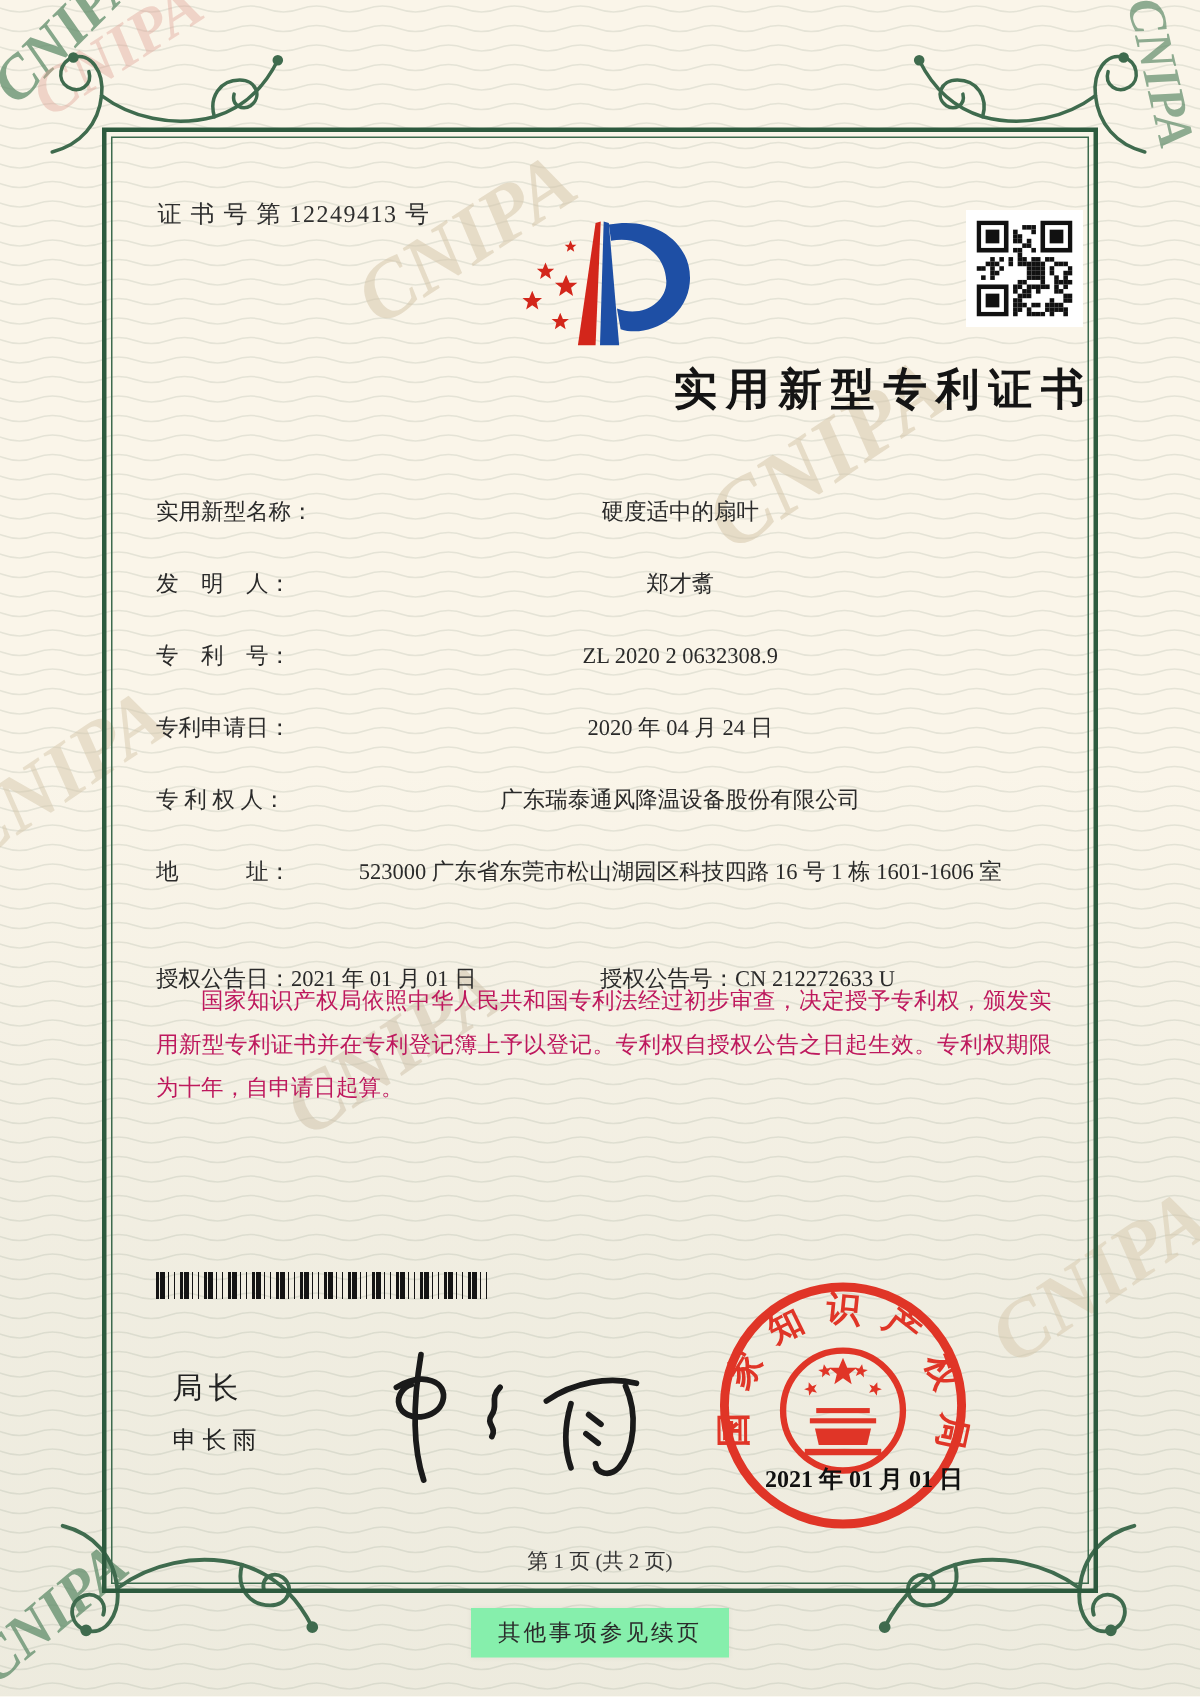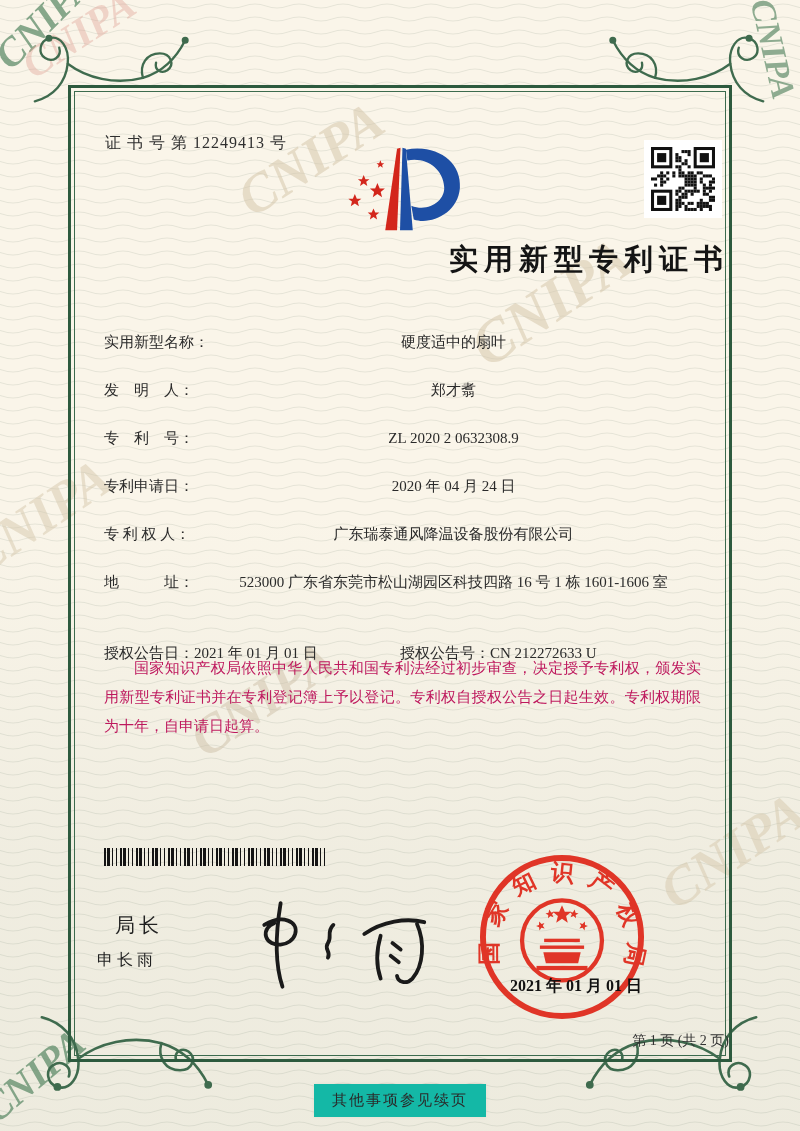--- a/index.html
+++ b/index.html
@@ -19,26 +19,26 @@
   .frow{margin-bottom:23px;line-height:25px;}
   .flabel{display:inline-block;width:106px;white-space:pre;vertical-align:top;}
   .fvalue{display:inline-block;width:calc(100% - 110px);vertical-align:top;text-align:center;}
   .grant{position:relative;line-height:25px;margin-top:46px;}
   .grant .g2{position:absolute;left:296px;top:0;white-space:nowrap;}
   .paras{position:absolute;left:33px;right:28px;top:566px;font-size:15px;line-height:29px;color:#be185d;text-align:justify;}
   .paras p{margin:0;text-indent:2em;}
   .barcode{position:absolute;left:33px;top:760px;width:222px;height:18px;
     background:repeating-linear-gradient(90deg,#141414 0 2px,rgba(0,0,0,0) 2px 3px,#141414 3px 6px,rgba(0,0,0,0) 6px 8px,#141414 8px 9px,rgba(0,0,0,0) 9px 12px,#141414 12px 13px,rgba(0,0,0,0) 13px 16px);}
   .sign-title{position:absolute;left:44px;top:824px;font-size:20px;letter-spacing:4px;color:#222;}
-  .sign-name{position:absolute;left:26px;top:862px;font-size:16px;letter-spacing:4px;color:#222;}
+  .sign-name{position:absolute;left:44px;top:862px;font-size:16px;letter-spacing:4px;color:#222;}
   .sig{position:absolute;left:160px;top:806px;}
   .seal{position:absolute;left:406px;top:764px;width:170px;height:170px;}
   .seal-date{position:absolute;left:420px;top:888px;width:170px;text-align:center;font-size:16px;font-weight:700;color:#111;white-space:nowrap;}
-  .page-info{position:absolute;left:0;top:944px;width:100%;text-align:right;font-size:14px;color:#333;}
-  .cont-note{position:absolute;left:50%;top:1072px;transform:translateX(-50%);background:#14b8a6;padding:7px 18px;font-size:15px;letter-spacing:2px;color:#2a2a2a;z-index:3;box-shadow:0 0 4px rgba(0,0,0,0.05);white-space:nowrap;margin-top:12px;}
+  .page-info{position:absolute;left:0;top:944px;width:100%;text-align:center;font-size:14px;color:#333;}
+  .cont-note{position:absolute;left:50%;top:1072px;transform:translateX(-50%);background:#86efac;padding:7px 18px;font-size:15px;letter-spacing:2px;color:#2a2a2a;z-index:3;box-shadow:0 0 4px rgba(0,0,0,0.05);white-space:nowrap;}
 </style>
 </head>
 <body>
 
 <div class="page">
 
   <svg class="waves" width="800" height="1131">
     <path id="wavePath" fill="none" stroke="rgba(125,145,125,0.17)" stroke-width="1" d="M-20,6 q11,-4 22,0 t22,0 q11,-4 22,0 t22,0 q11,-4 22,0 t22,0 q11,-4 22,0 t22,0 q11,-4 22,0 t22,0 q11,-4 22,0 t22,0 q11,-4 22,0 t22,0 q11,-4 22,0 t22,0 q11,-4 22,0 t22,0 q11,-4 22,0 t22,0 q11,-4 22,0 t22,0 q11,-4 22,0 t22,0 q11,-4 22,0 t22,0 q11,-4 22,0 t22,0 q11,-4 22,0 t22,0 q11,-4 22,0 t22,0 q11,-4 22,0 t22,0 q11,-4 22,0 t22,0 q11,-4 22,0 t22,0 q11,-4 22,0 t22,0M-20,19 q11,-4 22,0 t22,0 q11,-4 22,0 t22,0 q11,-4 22,0 t22,0 q11,-4 22,0 t22,0 q11,-4 22,0 t22,0 q11,-4 22,0 t22,0 q11,-4 22,0 t22,0 q11,-4 22,0 t22,0 q11,-4 22,0 t22,0 q11,-4 22,0 t22,0 q11,-4 22,0 t22,0 q11,-4 22,0 t22,0 q11,-4 22,0 t22,0 q11,-4 22,0 t22,0 q11,-4 22,0 t22,0 q11,-4 22,0 t22,0 q11,-4 22,0 t22,0 q11,-4 22,0 t22,0 q11,-4 22,0 t22,0 q11,-4 22,0 t22,0M-20,32 q11,-4 22,0 t22,0 q11,-4 22,0 t22,0 q11,-4 22,0 t22,0 q11,-4 22,0 t22,0 q11,-4 22,0 t22,0 q11,-4 22,0 t22,0 q11,-4 22,0 t22,0 q11,-4 22,0 t22,0 q11,-4 22,0 t22,0 q11,-4 22,0 t22,0 q11,-4 22,0 t22,0 q11,-4 22,0 t22,0 q11,-4 22,0 t22,0 q11,-4 22,0 t22,0 q11,-4 22,0 t22,0 q11,-4 22,0 t22,0 q11,-4 22,0 t22,0 q11,-4 22,0 t22,0 q11,-4 22,0 t22,0 q11,-4 22,0 t22,0M-20,45 q11,-4 22,0 t22,0 q11,-4 22,0 t22,0 q11,-4 22,0 t22,0 q11,-4 22,0 t22,0 q11,-4 22,0 t22,0 q11,-4 22,0 t22,0 q11,-4 22,0 t22,0 q11,-4 22,0 t22,0 q11,-4 22,0 t22,0 q11,-4 22,0 t22,0 q11,-4 22,0 t22,0 q11,-4 22,0 t22,0 q11,-4 22,0 t22,0 q11,-4 22,0 t22,0 q11,-4 22,0 t22,0 q11,-4 22,0 t22,0 q11,-4 22,0 t22,0 q11,-4 22,0 t22,0 q11,-4 22,0 t22,0 q11,-4 22,0 t22,0M-20,58 q11,-4 22,0 t22,0 q11,-4 22,0 t22,0 q11,-4 22,0 t22,0 q11,-4 22,0 t22,0 q11,-4 22,0 t22,0 q11,-4 22,0 t22,0 q11,-4 22,0 t22,0 q11,-4 22,0 t22,0 q11,-4 22,0 t22,0 q11,-4 22,0 t22,0 q11,-4 22,0 t22,0 q11,-4 22,0 t22,0 q11,-4 22,0 t22,0 q11,-4 22,0 t22,0 q11,-4 22,0 t22,0 q11,-4 22,0 t22,0 q11,-4 22,0 t22,0 q11,-4 22,0 t22,0 q11,-4 22,0 t22,0 q11,-4 22,0 t22,0M-20,71 q11,-4 22,0 t22,0 q11,-4 22,0 t22,0 q11,-4 22,0 t22,0 q11,-4 22,0 t22,0 q11,-4 22,0 t22,0 q11,-4 22,0 t22,0 q11,-4 22,0 t22,0 q11,-4 22,0 t22,0 q11,-4 22,0 t22,0 q11,-4 22,0 t22,0 q11,-4 22,0 t22,0 q11,-4 22,0 t22,0 q11,-4 22,0 t22,0 q11,-4 22,0 t22,0 q11,-4 22,0 t22,0 q11,-4 22,0 t22,0 q11,-4 22,0 t22,0 q11,-4 22,0 t22,0 q11,-4 22,0 t22,0 q11,-4 22,0 t22,0M-20,84 q11,-4 22,0 t22,0 q11,-4 22,0 t22,0 q11,-4 22,0 t22,0 q11,-4 22,0 t22,0 q11,-4 22,0 t22,0 q11,-4 22,0 t22,0 q11,-4 22,0 t22,0 q11,-4 22,0 t22,0 q11,-4 22,0 t22,0 q11,-4 22,0 t22,0 q11,-4 22,0 t22,0 q11,-4 22,0 t22,0 q11,-4 22,0 t22,0 q11,-4 22,0 t22,0 q11,-4 22,0 t22,0 q11,-4 22,0 t22,0 q11,-4 22,0 t22,0 q11,-4 22,0 t22,0 q11,-4 22,0 t22,0 q11,-4 22,0 t22,0M-20,97 q11,-4 22,0 t22,0 q11,-4 22,0 t22,0 q11,-4 22,0 t22,0 q11,-4 22,0 t22,0 q11,-4 22,0 t22,0 q11,-4 22,0 t22,0 q11,-4 22,0 t22,0 q11,-4 22,0 t22,0 q11,-4 22,0 t22,0 q11,-4 22,0 t22,0 q11,-4 22,0 t22,0 q11,-4 22,0 t22,0 q11,-4 22,0 t22,0 q11,-4 22,0 t22,0 q11,-4 22,0 t22,0 q11,-4 22,0 t22,0 q11,-4 22,0 t22,0 q11,-4 22,0 t22,0 q11,-4 22,0 t22,0 q11,-4 22,0 t22,0M-20,110 q11,-4 22,0 t22,0 q11,-4 22,0 t22,0 q11,-4 22,0 t22,0 q11,-4 22,0 t22,0 q11,-4 22,0 t22,0 q11,-4 22,0 t22,0 q11,-4 22,0 t22,0 q11,-4 22,0 t22,0 q11,-4 22,0 t22,0 q11,-4 22,0 t22,0 q11,-4 22,0 t22,0 q11,-4 22,0 t22,0 q11,-4 22,0 t22,0 q11,-4 22,0 t22,0 q11,-4 22,0 t22,0 q11,-4 22,0 t22,0 q11,-4 22,0 t22,0 q11,-4 22,0 t22,0 q11,-4 22,0 t22,0 q11,-4 22,0 t22,0M-20,123 q11,-4 22,0 t22,0 q11,-4 22,0 t22,0 q11,-4 22,0 t22,0 q11,-4 22,0 t22,0 q11,-4 22,0 t22,0 q11,-4 22,0 t22,0 q11,-4 22,0 t22,0 q11,-4 22,0 t22,0 q11,-4 22,0 t22,0 q11,-4 22,0 t22,0 q11,-4 22,0 t22,0 q11,-4 22,0 t22,0 q11,-4 22,0 t22,0 q11,-4 22,0 t22,0 q11,-4 22,0 t22,0 q11,-4 22,0 t22,0 q11,-4 22,0 t22,0 q11,-4 22,0 t22,0 q11,-4 22,0 t22,0 q11,-4 22,0 t22,0M-20,136 q11,-4 22,0 t22,0 q11,-4 22,0 t22,0 q11,-4 22,0 t22,0 q11,-4 22,0 t22,0 q11,-4 22,0 t22,0 q11,-4 22,0 t22,0 q11,-4 22,0 t22,0 q11,-4 22,0 t22,0 q11,-4 22,0 t22,0 q11,-4 22,0 t22,0 q11,-4 22,0 t22,0 q11,-4 22,0 t22,0 q11,-4 22,0 t22,0 q11,-4 22,0 t22,0 q11,-4 22,0 t22,0 q11,-4 22,0 t22,0 q11,-4 22,0 t22,0 q11,-4 22,0 t22,0 q11,-4 22,0 t22,0 q11,-4 22,0 t22,0M-20,149 q11,-4 22,0 t22,0 q11,-4 22,0 t22,0 q11,-4 22,0 t22,0 q11,-4 22,0 t22,0 q11,-4 22,0 t22,0 q11,-4 22,0 t22,0 q11,-4 22,0 t22,0 q11,-4 22,0 t22,0 q11,-4 22,0 t22,0 q11,-4 22,0 t22,0 q11,-4 22,0 t22,0 q11,-4 22,0 t22,0 q11,-4 22,0 t22,0 q11,-4 22,0 t22,0 q11,-4 22,0 t22,0 q11,-4 22,0 t22,0 q11,-4 22,0 t22,0 q11,-4 22,0 t22,0 q11,-4 22,0 t22,0 q11,-4 22,0 t22,0M-20,162 q11,-4 22,0 t22,0 q11,-4 22,0 t22,0 q11,-4 22,0 t22,0 q11,-4 22,0 t22,0 q11,-4 22,0 t22,0 q11,-4 22,0 t22,0 q11,-4 22,0 t22,0 q11,-4 22,0 t22,0 q11,-4 22,0 t22,0 q11,-4 22,0 t22,0 q11,-4 22,0 t22,0 q11,-4 22,0 t22,0 q11,-4 22,0 t22,0 q11,-4 22,0 t22,0 q11,-4 22,0 t22,0 q11,-4 22,0 t22,0 q11,-4 22,0 t22,0 q11,-4 22,0 t22,0 q11,-4 22,0 t22,0 q11,-4 22,0 t22,0M-20,175 q11,-4 22,0 t22,0 q11,-4 22,0 t22,0 q11,-4 22,0 t22,0 q11,-4 22,0 t22,0 q11,-4 22,0 t22,0 q11,-4 22,0 t22,0 q11,-4 22,0 t22,0 q11,-4 22,0 t22,0 q11,-4 22,0 t22,0 q11,-4 22,0 t22,0 q11,-4 22,0 t22,0 q11,-4 22,0 t22,0 q11,-4 22,0 t22,0 q11,-4 22,0 t22,0 q11,-4 22,0 t22,0 q11,-4 22,0 t22,0 q11,-4 22,0 t22,0 q11,-4 22,0 t22,0 q11,-4 22,0 t22,0 q11,-4 22,0 t22,0M-20,188 q11,-4 22,0 t22,0 q11,-4 22,0 t22,0 q11,-4 22,0 t22,0 q11,-4 22,0 t22,0 q11,-4 22,0 t22,0 q11,-4 22,0 t22,0 q11,-4 22,0 t22,0 q11,-4 22,0 t22,0 q11,-4 22,0 t22,0 q11,-4 22,0 t22,0 q11,-4 22,0 t22,0 q11,-4 22,0 t22,0 q11,-4 22,0 t22,0 q11,-4 22,0 t22,0 q11,-4 22,0 t22,0 q11,-4 22,0 t22,0 q11,-4 22,0 t22,0 q11,-4 22,0 t22,0 q11,-4 22,0 t22,0 q11,-4 22,0 t22,0M-20,201 q11,-4 22,0 t22,0 q11,-4 22,0 t22,0 q11,-4 22,0 t22,0 q11,-4 22,0 t22,0 q11,-4 22,0 t22,0 q11,-4 22,0 t22,0 q11,-4 22,0 t22,0 q11,-4 22,0 t22,0 q11,-4 22,0 t22,0 q11,-4 22,0 t22,0 q11,-4 22,0 t22,0 q11,-4 22,0 t22,0 q11,-4 22,0 t22,0 q11,-4 22,0 t22,0 q11,-4 22,0 t22,0 q11,-4 22,0 t22,0 q11,-4 22,0 t22,0 q11,-4 22,0 t22,0 q11,-4 22,0 t22,0 q11,-4 22,0 t22,0M-20,214 q11,-4 22,0 t22,0 q11,-4 22,0 t22,0 q11,-4 22,0 t22,0 q11,-4 22,0 t22,0 q11,-4 22,0 t22,0 q11,-4 22,0 t22,0 q11,-4 22,0 t22,0 q11,-4 22,0 t22,0 q11,-4 22,0 t22,0 q11,-4 22,0 t22,0 q11,-4 22,0 t22,0 q11,-4 22,0 t22,0 q11,-4 22,0 t22,0 q11,-4 22,0 t22,0 q11,-4 22,0 t22,0 q11,-4 22,0 t22,0 q11,-4 22,0 t22,0 q11,-4 22,0 t22,0 q11,-4 22,0 t22,0 q11,-4 22,0 t22,0M-20,227 q11,-4 22,0 t22,0 q11,-4 22,0 t22,0 q11,-4 22,0 t22,0 q11,-4 22,0 t22,0 q11,-4 22,0 t22,0 q11,-4 22,0 t22,0 q11,-4 22,0 t22,0 q11,-4 22,0 t22,0 q11,-4 22,0 t22,0 q11,-4 22,0 t22,0 q11,-4 22,0 t22,0 q11,-4 22,0 t22,0 q11,-4 22,0 t22,0 q11,-4 22,0 t22,0 q11,-4 22,0 t22,0 q11,-4 22,0 t22,0 q11,-4 22,0 t22,0 q11,-4 22,0 t22,0 q11,-4 22,0 t22,0 q11,-4 22,0 t22,0M-20,240 q11,-4 22,0 t22,0 q11,-4 22,0 t22,0 q11,-4 22,0 t22,0 q11,-4 22,0 t22,0 q11,-4 22,0 t22,0 q11,-4 22,0 t22,0 q11,-4 22,0 t22,0 q11,-4 22,0 t22,0 q11,-4 22,0 t22,0 q11,-4 22,0 t22,0 q11,-4 22,0 t22,0 q11,-4 22,0 t22,0 q11,-4 22,0 t22,0 q11,-4 22,0 t22,0 q11,-4 22,0 t22,0 q11,-4 22,0 t22,0 q11,-4 22,0 t22,0 q11,-4 22,0 t22,0 q11,-4 22,0 t22,0 q11,-4 22,0 t22,0M-20,253 q11,-4 22,0 t22,0 q11,-4 22,0 t22,0 q11,-4 22,0 t22,0 q11,-4 22,0 t22,0 q11,-4 22,0 t22,0 q11,-4 22,0 t22,0 q11,-4 22,0 t22,0 q11,-4 22,0 t22,0 q11,-4 22,0 t22,0 q11,-4 22,0 t22,0 q11,-4 22,0 t22,0 q11,-4 22,0 t22,0 q11,-4 22,0 t22,0 q11,-4 22,0 t22,0 q11,-4 22,0 t22,0 q11,-4 22,0 t22,0 q11,-4 22,0 t22,0 q11,-4 22,0 t22,0 q11,-4 22,0 t22,0 q11,-4 22,0 t22,0M-20,266 q11,-4 22,0 t22,0 q11,-4 22,0 t22,0 q11,-4 22,0 t22,0 q11,-4 22,0 t22,0 q11,-4 22,0 t22,0 q11,-4 22,0 t22,0 q11,-4 22,0 t22,0 q11,-4 22,0 t22,0 q11,-4 22,0 t22,0 q11,-4 22,0 t22,0 q11,-4 22,0 t22,0 q11,-4 22,0 t22,0 q11,-4 22,0 t22,0 q11,-4 22,0 t22,0 q11,-4 22,0 t22,0 q11,-4 22,0 t22,0 q11,-4 22,0 t22,0 q11,-4 22,0 t22,0 q11,-4 22,0 t22,0 q11,-4 22,0 t22,0M-20,279 q11,-4 22,0 t22,0 q11,-4 22,0 t22,0 q11,-4 22,0 t22,0 q11,-4 22,0 t22,0 q11,-4 22,0 t22,0 q11,-4 22,0 t22,0 q11,-4 22,0 t22,0 q11,-4 22,0 t22,0 q11,-4 22,0 t22,0 q11,-4 22,0 t22,0 q11,-4 22,0 t22,0 q11,-4 22,0 t22,0 q11,-4 22,0 t22,0 q11,-4 22,0 t22,0 q11,-4 22,0 t22,0 q11,-4 22,0 t22,0 q11,-4 22,0 t22,0 q11,-4 22,0 t22,0 q11,-4 22,0 t22,0 q11,-4 22,0 t22,0M-20,292 q11,-4 22,0 t22,0 q11,-4 22,0 t22,0 q11,-4 22,0 t22,0 q11,-4 22,0 t22,0 q11,-4 22,0 t22,0 q11,-4 22,0 t22,0 q11,-4 22,0 t22,0 q11,-4 22,0 t22,0 q11,-4 22,0 t22,0 q11,-4 22,0 t22,0 q11,-4 22,0 t22,0 q11,-4 22,0 t22,0 q11,-4 22,0 t22,0 q11,-4 22,0 t22,0 q11,-4 22,0 t22,0 q11,-4 22,0 t22,0 q11,-4 22,0 t22,0 q11,-4 22,0 t22,0 q11,-4 22,0 t22,0 q11,-4 22,0 t22,0M-20,305 q11,-4 22,0 t22,0 q11,-4 22,0 t22,0 q11,-4 22,0 t22,0 q11,-4 22,0 t22,0 q11,-4 22,0 t22,0 q11,-4 22,0 t22,0 q11,-4 22,0 t22,0 q11,-4 22,0 t22,0 q11,-4 22,0 t22,0 q11,-4 22,0 t22,0 q11,-4 22,0 t22,0 q11,-4 22,0 t22,0 q11,-4 22,0 t22,0 q11,-4 22,0 t22,0 q11,-4 22,0 t22,0 q11,-4 22,0 t22,0 q11,-4 22,0 t22,0 q11,-4 22,0 t22,0 q11,-4 22,0 t22,0 q11,-4 22,0 t22,0M-20,318 q11,-4 22,0 t22,0 q11,-4 22,0 t22,0 q11,-4 22,0 t22,0 q11,-4 22,0 t22,0 q11,-4 22,0 t22,0 q11,-4 22,0 t22,0 q11,-4 22,0 t22,0 q11,-4 22,0 t22,0 q11,-4 22,0 t22,0 q11,-4 22,0 t22,0 q11,-4 22,0 t22,0 q11,-4 22,0 t22,0 q11,-4 22,0 t22,0 q11,-4 22,0 t22,0 q11,-4 22,0 t22,0 q11,-4 22,0 t22,0 q11,-4 22,0 t22,0 q11,-4 22,0 t22,0 q11,-4 22,0 t22,0 q11,-4 22,0 t22,0M-20,331 q11,-4 22,0 t22,0 q11,-4 22,0 t22,0 q11,-4 22,0 t22,0 q11,-4 22,0 t22,0 q11,-4 22,0 t22,0 q11,-4 22,0 t22,0 q11,-4 22,0 t22,0 q11,-4 22,0 t22,0 q11,-4 22,0 t22,0 q11,-4 22,0 t22,0 q11,-4 22,0 t22,0 q11,-4 22,0 t22,0 q11,-4 22,0 t22,0 q11,-4 22,0 t22,0 q11,-4 22,0 t22,0 q11,-4 22,0 t22,0 q11,-4 22,0 t22,0 q11,-4 22,0 t22,0 q11,-4 22,0 t22,0 q11,-4 22,0 t22,0M-20,344 q11,-4 22,0 t22,0 q11,-4 22,0 t22,0 q11,-4 22,0 t22,0 q11,-4 22,0 t22,0 q11,-4 22,0 t22,0 q11,-4 22,0 t22,0 q11,-4 22,0 t22,0 q11,-4 22,0 t22,0 q11,-4 22,0 t22,0 q11,-4 22,0 t22,0 q11,-4 22,0 t22,0 q11,-4 22,0 t22,0 q11,-4 22,0 t22,0 q11,-4 22,0 t22,0 q11,-4 22,0 t22,0 q11,-4 22,0 t22,0 q11,-4 22,0 t22,0 q11,-4 22,0 t22,0 q11,-4 22,0 t22,0 q11,-4 22,0 t22,0M-20,357 q11,-4 22,0 t22,0 q11,-4 22,0 t22,0 q11,-4 22,0 t22,0 q11,-4 22,0 t22,0 q11,-4 22,0 t22,0 q11,-4 22,0 t22,0 q11,-4 22,0 t22,0 q11,-4 22,0 t22,0 q11,-4 22,0 t22,0 q11,-4 22,0 t22,0 q11,-4 22,0 t22,0 q11,-4 22,0 t22,0 q11,-4 22,0 t22,0 q11,-4 22,0 t22,0 q11,-4 22,0 t22,0 q11,-4 22,0 t22,0 q11,-4 22,0 t22,0 q11,-4 22,0 t22,0 q11,-4 22,0 t22,0 q11,-4 22,0 t22,0M-20,370 q11,-4 22,0 t22,0 q11,-4 22,0 t22,0 q11,-4 22,0 t22,0 q11,-4 22,0 t22,0 q11,-4 22,0 t22,0 q11,-4 22,0 t22,0 q11,-4 22,0 t22,0 q11,-4 22,0 t22,0 q11,-4 22,0 t22,0 q11,-4 22,0 t22,0 q11,-4 22,0 t22,0 q11,-4 22,0 t22,0 q11,-4 22,0 t22,0 q11,-4 22,0 t22,0 q11,-4 22,0 t22,0 q11,-4 22,0 t22,0 q11,-4 22,0 t22,0 q11,-4 22,0 t22,0 q11,-4 22,0 t22,0 q11,-4 22,0 t22,0M-20,383 q11,-4 22,0 t22,0 q11,-4 22,0 t22,0 q11,-4 22,0 t22,0 q11,-4 22,0 t22,0 q11,-4 22,0 t22,0 q11,-4 22,0 t22,0 q11,-4 22,0 t22,0 q11,-4 22,0 t22,0 q11,-4 22,0 t22,0 q11,-4 22,0 t22,0 q11,-4 22,0 t22,0 q11,-4 22,0 t22,0 q11,-4 22,0 t22,0 q11,-4 22,0 t22,0 q11,-4 22,0 t22,0 q11,-4 22,0 t22,0 q11,-4 22,0 t22,0 q11,-4 22,0 t22,0 q11,-4 22,0 t22,0 q11,-4 22,0 t22,0M-20,396 q11,-4 22,0 t22,0 q11,-4 22,0 t22,0 q11,-4 22,0 t22,0 q11,-4 22,0 t22,0 q11,-4 22,0 t22,0 q11,-4 22,0 t22,0 q11,-4 22,0 t22,0 q11,-4 22,0 t22,0 q11,-4 22,0 t22,0 q11,-4 22,0 t22,0 q11,-4 22,0 t22,0 q11,-4 22,0 t22,0 q11,-4 22,0 t22,0 q11,-4 22,0 t22,0 q11,-4 22,0 t22,0 q11,-4 22,0 t22,0 q11,-4 22,0 t22,0 q11,-4 22,0 t22,0 q11,-4 22,0 t22,0 q11,-4 22,0 t22,0M-20,409 q11,-4 22,0 t22,0 q11,-4 22,0 t22,0 q11,-4 22,0 t22,0 q11,-4 22,0 t22,0 q11,-4 22,0 t22,0 q11,-4 22,0 t22,0 q11,-4 22,0 t22,0 q11,-4 22,0 t22,0 q11,-4 22,0 t22,0 q11,-4 22,0 t22,0 q11,-4 22,0 t22,0 q11,-4 22,0 t22,0 q11,-4 22,0 t22,0 q11,-4 22,0 t22,0 q11,-4 22,0 t22,0 q11,-4 22,0 t22,0 q11,-4 22,0 t22,0 q11,-4 22,0 t22,0 q11,-4 22,0 t22,0 q11,-4 22,0 t22,0M-20,422 q11,-4 22,0 t22,0 q11,-4 22,0 t22,0 q11,-4 22,0 t22,0 q11,-4 22,0 t22,0 q11,-4 22,0 t22,0 q11,-4 22,0 t22,0 q11,-4 22,0 t22,0 q11,-4 22,0 t22,0 q11,-4 22,0 t22,0 q11,-4 22,0 t22,0 q11,-4 22,0 t22,0 q11,-4 22,0 t22,0 q11,-4 22,0 t22,0 q11,-4 22,0 t22,0 q11,-4 22,0 t22,0 q11,-4 22,0 t22,0 q11,-4 22,0 t22,0 q11,-4 22,0 t22,0 q11,-4 22,0 t22,0 q11,-4 22,0 t22,0M-20,435 q11,-4 22,0 t22,0 q11,-4 22,0 t22,0 q11,-4 22,0 t22,0 q11,-4 22,0 t22,0 q11,-4 22,0 t22,0 q11,-4 22,0 t22,0 q11,-4 22,0 t22,0 q11,-4 22,0 t22,0 q11,-4 22,0 t22,0 q11,-4 22,0 t22,0 q11,-4 22,0 t22,0 q11,-4 22,0 t22,0 q11,-4 22,0 t22,0 q11,-4 22,0 t22,0 q11,-4 22,0 t22,0 q11,-4 22,0 t22,0 q11,-4 22,0 t22,0 q11,-4 22,0 t22,0 q11,-4 22,0 t22,0 q11,-4 22,0 t22,0M-20,448 q11,-4 22,0 t22,0 q11,-4 22,0 t22,0 q11,-4 22,0 t22,0 q11,-4 22,0 t22,0 q11,-4 22,0 t22,0 q11,-4 22,0 t22,0 q11,-4 22,0 t22,0 q11,-4 22,0 t22,0 q11,-4 22,0 t22,0 q11,-4 22,0 t22,0 q11,-4 22,0 t22,0 q11,-4 22,0 t22,0 q11,-4 22,0 t22,0 q11,-4 22,0 t22,0 q11,-4 22,0 t22,0 q11,-4 22,0 t22,0 q11,-4 22,0 t22,0 q11,-4 22,0 t22,0 q11,-4 22,0 t22,0 q11,-4 22,0 t22,0M-20,461 q11,-4 22,0 t22,0 q11,-4 22,0 t22,0 q11,-4 22,0 t22,0 q11,-4 22,0 t22,0 q11,-4 22,0 t22,0 q11,-4 22,0 t22,0 q11,-4 22,0 t22,0 q11,-4 22,0 t22,0 q11,-4 22,0 t22,0 q11,-4 22,0 t22,0 q11,-4 22,0 t22,0 q11,-4 22,0 t22,0 q11,-4 22,0 t22,0 q11,-4 22,0 t22,0 q11,-4 22,0 t22,0 q11,-4 22,0 t22,0 q11,-4 22,0 t22,0 q11,-4 22,0 t22,0 q11,-4 22,0 t22,0 q11,-4 22,0 t22,0M-20,474 q11,-4 22,0 t22,0 q11,-4 22,0 t22,0 q11,-4 22,0 t22,0 q11,-4 22,0 t22,0 q11,-4 22,0 t22,0 q11,-4 22,0 t22,0 q11,-4 22,0 t22,0 q11,-4 22,0 t22,0 q11,-4 22,0 t22,0 q11,-4 22,0 t22,0 q11,-4 22,0 t22,0 q11,-4 22,0 t22,0 q11,-4 22,0 t22,0 q11,-4 22,0 t22,0 q11,-4 22,0 t22,0 q11,-4 22,0 t22,0 q11,-4 22,0 t22,0 q11,-4 22,0 t22,0 q11,-4 22,0 t22,0 q11,-4 22,0 t22,0M-20,487 q11,-4 22,0 t22,0 q11,-4 22,0 t22,0 q11,-4 22,0 t22,0 q11,-4 22,0 t22,0 q11,-4 22,0 t22,0 q11,-4 22,0 t22,0 q11,-4 22,0 t22,0 q11,-4 22,0 t22,0 q11,-4 22,0 t22,0 q11,-4 22,0 t22,0 q11,-4 22,0 t22,0 q11,-4 22,0 t22,0 q11,-4 22,0 t22,0 q11,-4 22,0 t22,0 q11,-4 22,0 t22,0 q11,-4 22,0 t22,0 q11,-4 22,0 t22,0 q11,-4 22,0 t22,0 q11,-4 22,0 t22,0 q11,-4 22,0 t22,0M-20,500 q11,-4 22,0 t22,0 q11,-4 22,0 t22,0 q11,-4 22,0 t22,0 q11,-4 22,0 t22,0 q11,-4 22,0 t22,0 q11,-4 22,0 t22,0 q11,-4 22,0 t22,0 q11,-4 22,0 t22,0 q11,-4 22,0 t22,0 q11,-4 22,0 t22,0 q11,-4 22,0 t22,0 q11,-4 22,0 t22,0 q11,-4 22,0 t22,0 q11,-4 22,0 t22,0 q11,-4 22,0 t22,0 q11,-4 22,0 t22,0 q11,-4 22,0 t22,0 q11,-4 22,0 t22,0 q11,-4 22,0 t22,0 q11,-4 22,0 t22,0M-20,513 q11,-4 22,0 t22,0 q11,-4 22,0 t22,0 q11,-4 22,0 t22,0 q11,-4 22,0 t22,0 q11,-4 22,0 t22,0 q11,-4 22,0 t22,0 q11,-4 22,0 t22,0 q11,-4 22,0 t22,0 q11,-4 22,0 t22,0 q11,-4 22,0 t22,0 q11,-4 22,0 t22,0 q11,-4 22,0 t22,0 q11,-4 22,0 t22,0 q11,-4 22,0 t22,0 q11,-4 22,0 t22,0 q11,-4 22,0 t22,0 q11,-4 22,0 t22,0 q11,-4 22,0 t22,0 q11,-4 22,0 t22,0 q11,-4 22,0 t22,0M-20,526 q11,-4 22,0 t22,0 q11,-4 22,0 t22,0 q11,-4 22,0 t22,0 q11,-4 22,0 t22,0 q11,-4 22,0 t22,0 q11,-4 22,0 t22,0 q11,-4 22,0 t22,0 q11,-4 22,0 t22,0 q11,-4 22,0 t22,0 q11,-4 22,0 t22,0 q11,-4 22,0 t22,0 q11,-4 22,0 t22,0 q11,-4 22,0 t22,0 q11,-4 22,0 t22,0 q11,-4 22,0 t22,0 q11,-4 22,0 t22,0 q11,-4 22,0 t22,0 q11,-4 22,0 t22,0 q11,-4 22,0 t22,0 q11,-4 22,0 t22,0M-20,539 q11,-4 22,0 t22,0 q11,-4 22,0 t22,0 q11,-4 22,0 t22,0 q11,-4 22,0 t22,0 q11,-4 22,0 t22,0 q11,-4 22,0 t22,0 q11,-4 22,0 t22,0 q11,-4 22,0 t22,0 q11,-4 22,0 t22,0 q11,-4 22,0 t22,0 q11,-4 22,0 t22,0 q11,-4 22,0 t22,0 q11,-4 22,0 t22,0 q11,-4 22,0 t22,0 q11,-4 22,0 t22,0 q11,-4 22,0 t22,0 q11,-4 22,0 t22,0 q11,-4 22,0 t22,0 q11,-4 22,0 t22,0 q11,-4 22,0 t22,0M-20,552 q11,-4 22,0 t22,0 q11,-4 22,0 t22,0 q11,-4 22,0 t22,0 q11,-4 22,0 t22,0 q11,-4 22,0 t22,0 q11,-4 22,0 t22,0 q11,-4 22,0 t22,0 q11,-4 22,0 t22,0 q11,-4 22,0 t22,0 q11,-4 22,0 t22,0 q11,-4 22,0 t22,0 q11,-4 22,0 t22,0 q11,-4 22,0 t22,0 q11,-4 22,0 t22,0 q11,-4 22,0 t22,0 q11,-4 22,0 t22,0 q11,-4 22,0 t22,0 q11,-4 22,0 t22,0 q11,-4 22,0 t22,0 q11,-4 22,0 t22,0M-20,565 q11,-4 22,0 t22,0 q11,-4 22,0 t22,0 q11,-4 22,0 t22,0 q11,-4 22,0 t22,0 q11,-4 22,0 t22,0 q11,-4 22,0 t22,0 q11,-4 22,0 t22,0 q11,-4 22,0 t22,0 q11,-4 22,0 t22,0 q11,-4 22,0 t22,0 q11,-4 22,0 t22,0 q11,-4 22,0 t22,0 q11,-4 22,0 t22,0 q11,-4 22,0 t22,0 q11,-4 22,0 t22,0 q11,-4 22,0 t22,0 q11,-4 22,0 t22,0 q11,-4 22,0 t22,0 q11,-4 22,0 t22,0 q11,-4 22,0 t22,0M-20,578 q11,-4 22,0 t22,0 q11,-4 22,0 t22,0 q11,-4 22,0 t22,0 q11,-4 22,0 t22,0 q11,-4 22,0 t22,0 q11,-4 22,0 t22,0 q11,-4 22,0 t22,0 q11,-4 22,0 t22,0 q11,-4 22,0 t22,0 q11,-4 22,0 t22,0 q11,-4 22,0 t22,0 q11,-4 22,0 t22,0 q11,-4 22,0 t22,0 q11,-4 22,0 t22,0 q11,-4 22,0 t22,0 q11,-4 22,0 t22,0 q11,-4 22,0 t22,0 q11,-4 22,0 t22,0 q11,-4 22,0 t22,0 q11,-4 22,0 t22,0M-20,591 q11,-4 22,0 t22,0 q11,-4 22,0 t22,0 q11,-4 22,0 t22,0 q11,-4 22,0 t22,0 q11,-4 22,0 t22,0 q11,-4 22,0 t22,0 q11,-4 22,0 t22,0 q11,-4 22,0 t22,0 q11,-4 22,0 t22,0 q11,-4 22,0 t22,0 q11,-4 22,0 t22,0 q11,-4 22,0 t22,0 q11,-4 22,0 t22,0 q11,-4 22,0 t22,0 q11,-4 22,0 t22,0 q11,-4 22,0 t22,0 q11,-4 22,0 t22,0 q11,-4 22,0 t22,0 q11,-4 22,0 t22,0 q11,-4 22,0 t22,0M-20,604 q11,-4 22,0 t22,0 q11,-4 22,0 t22,0 q11,-4 22,0 t22,0 q11,-4 22,0 t22,0 q11,-4 22,0 t22,0 q11,-4 22,0 t22,0 q11,-4 22,0 t22,0 q11,-4 22,0 t22,0 q11,-4 22,0 t22,0 q11,-4 22,0 t22,0 q11,-4 22,0 t22,0 q11,-4 22,0 t22,0 q11,-4 22,0 t22,0 q11,-4 22,0 t22,0 q11,-4 22,0 t22,0 q11,-4 22,0 t22,0 q11,-4 22,0 t22,0 q11,-4 22,0 t22,0 q11,-4 22,0 t22,0 q11,-4 22,0 t22,0M-20,617 q11,-4 22,0 t22,0 q11,-4 22,0 t22,0 q11,-4 22,0 t22,0 q11,-4 22,0 t22,0 q11,-4 22,0 t22,0 q11,-4 22,0 t22,0 q11,-4 22,0 t22,0 q11,-4 22,0 t22,0 q11,-4 22,0 t22,0 q11,-4 22,0 t22,0 q11,-4 22,0 t22,0 q11,-4 22,0 t22,0 q11,-4 22,0 t22,0 q11,-4 22,0 t22,0 q11,-4 22,0 t22,0 q11,-4 22,0 t22,0 q11,-4 22,0 t22,0 q11,-4 22,0 t22,0 q11,-4 22,0 t22,0 q11,-4 22,0 t22,0M-20,630 q11,-4 22,0 t22,0 q11,-4 22,0 t22,0 q11,-4 22,0 t22,0 q11,-4 22,0 t22,0 q11,-4 22,0 t22,0 q11,-4 22,0 t22,0 q11,-4 22,0 t22,0 q11,-4 22,0 t22,0 q11,-4 22,0 t22,0 q11,-4 22,0 t22,0 q11,-4 22,0 t22,0 q11,-4 22,0 t22,0 q11,-4 22,0 t22,0 q11,-4 22,0 t22,0 q11,-4 22,0 t22,0 q11,-4 22,0 t22,0 q11,-4 22,0 t22,0 q11,-4 22,0 t22,0 q11,-4 22,0 t22,0 q11,-4 22,0 t22,0M-20,643 q11,-4 22,0 t22,0 q11,-4 22,0 t22,0 q11,-4 22,0 t22,0 q11,-4 22,0 t22,0 q11,-4 22,0 t22,0 q11,-4 22,0 t22,0 q11,-4 22,0 t22,0 q11,-4 22,0 t22,0 q11,-4 22,0 t22,0 q11,-4 22,0 t22,0 q11,-4 22,0 t22,0 q11,-4 22,0 t22,0 q11,-4 22,0 t22,0 q11,-4 22,0 t22,0 q11,-4 22,0 t22,0 q11,-4 22,0 t22,0 q11,-4 22,0 t22,0 q11,-4 22,0 t22,0 q11,-4 22,0 t22,0 q11,-4 22,0 t22,0M-20,656 q11,-4 22,0 t22,0 q11,-4 22,0 t22,0 q11,-4 22,0 t22,0 q11,-4 22,0 t22,0 q11,-4 22,0 t22,0 q11,-4 22,0 t22,0 q11,-4 22,0 t22,0 q11,-4 22,0 t22,0 q11,-4 22,0 t22,0 q11,-4 22,0 t22,0 q11,-4 22,0 t22,0 q11,-4 22,0 t22,0 q11,-4 22,0 t22,0 q11,-4 22,0 t22,0 q11,-4 22,0 t22,0 q11,-4 22,0 t22,0 q11,-4 22,0 t22,0 q11,-4 22,0 t22,0 q11,-4 22,0 t22,0 q11,-4 22,0 t22,0M-20,669 q11,-4 22,0 t22,0 q11,-4 22,0 t22,0 q11,-4 22,0 t22,0 q11,-4 22,0 t22,0 q11,-4 22,0 t22,0 q11,-4 22,0 t22,0 q11,-4 22,0 t22,0 q11,-4 22,0 t22,0 q11,-4 22,0 t22,0 q11,-4 22,0 t22,0 q11,-4 22,0 t22,0 q11,-4 22,0 t22,0 q11,-4 22,0 t22,0 q11,-4 22,0 t22,0 q11,-4 22,0 t22,0 q11,-4 22,0 t22,0 q11,-4 22,0 t22,0 q11,-4 22,0 t22,0 q11,-4 22,0 t22,0 q11,-4 22,0 t22,0M-20,682 q11,-4 22,0 t22,0 q11,-4 22,0 t22,0 q11,-4 22,0 t22,0 q11,-4 22,0 t22,0 q11,-4 22,0 t22,0 q11,-4 22,0 t22,0 q11,-4 22,0 t22,0 q11,-4 22,0 t22,0 q11,-4 22,0 t22,0 q11,-4 22,0 t22,0 q11,-4 22,0 t22,0 q11,-4 22,0 t22,0 q11,-4 22,0 t22,0 q11,-4 22,0 t22,0 q11,-4 22,0 t22,0 q11,-4 22,0 t22,0 q11,-4 22,0 t22,0 q11,-4 22,0 t22,0 q11,-4 22,0 t22,0 q11,-4 22,0 t22,0M-20,695 q11,-4 22,0 t22,0 q11,-4 22,0 t22,0 q11,-4 22,0 t22,0 q11,-4 22,0 t22,0 q11,-4 22,0 t22,0 q11,-4 22,0 t22,0 q11,-4 22,0 t22,0 q11,-4 22,0 t22,0 q11,-4 22,0 t22,0 q11,-4 22,0 t22,0 q11,-4 22,0 t22,0 q11,-4 22,0 t22,0 q11,-4 22,0 t22,0 q11,-4 22,0 t22,0 q11,-4 22,0 t22,0 q11,-4 22,0 t22,0 q11,-4 22,0 t22,0 q11,-4 22,0 t22,0 q11,-4 22,0 t22,0 q11,-4 22,0 t22,0M-20,708 q11,-4 22,0 t22,0 q11,-4 22,0 t22,0 q11,-4 22,0 t22,0 q11,-4 22,0 t22,0 q11,-4 22,0 t22,0 q11,-4 22,0 t22,0 q11,-4 22,0 t22,0 q11,-4 22,0 t22,0 q11,-4 22,0 t22,0 q11,-4 22,0 t22,0 q11,-4 22,0 t22,0 q11,-4 22,0 t22,0 q11,-4 22,0 t22,0 q11,-4 22,0 t22,0 q11,-4 22,0 t22,0 q11,-4 22,0 t22,0 q11,-4 22,0 t22,0 q11,-4 22,0 t22,0 q11,-4 22,0 t22,0 q11,-4 22,0 t22,0M-20,721 q11,-4 22,0 t22,0 q11,-4 22,0 t22,0 q11,-4 22,0 t22,0 q11,-4 22,0 t22,0 q11,-4 22,0 t22,0 q11,-4 22,0 t22,0 q11,-4 22,0 t22,0 q11,-4 22,0 t22,0 q11,-4 22,0 t22,0 q11,-4 22,0 t22,0 q11,-4 22,0 t22,0 q11,-4 22,0 t22,0 q11,-4 22,0 t22,0 q11,-4 22,0 t22,0 q11,-4 22,0 t22,0 q11,-4 22,0 t22,0 q11,-4 22,0 t22,0 q11,-4 22,0 t22,0 q11,-4 22,0 t22,0 q11,-4 22,0 t22,0M-20,734 q11,-4 22,0 t22,0 q11,-4 22,0 t22,0 q11,-4 22,0 t22,0 q11,-4 22,0 t22,0 q11,-4 22,0 t22,0 q11,-4 22,0 t22,0 q11,-4 22,0 t22,0 q11,-4 22,0 t22,0 q11,-4 22,0 t22,0 q11,-4 22,0 t22,0 q11,-4 22,0 t22,0 q11,-4 22,0 t22,0 q11,-4 22,0 t22,0 q11,-4 22,0 t22,0 q11,-4 22,0 t22,0 q11,-4 22,0 t22,0 q11,-4 22,0 t22,0 q11,-4 22,0 t22,0 q11,-4 22,0 t22,0 q11,-4 22,0 t22,0M-20,747 q11,-4 22,0 t22,0 q11,-4 22,0 t22,0 q11,-4 22,0 t22,0 q11,-4 22,0 t22,0 q11,-4 22,0 t22,0 q11,-4 22,0 t22,0 q11,-4 22,0 t22,0 q11,-4 22,0 t22,0 q11,-4 22,0 t22,0 q11,-4 22,0 t22,0 q11,-4 22,0 t22,0 q11,-4 22,0 t22,0 q11,-4 22,0 t22,0 q11,-4 22,0 t22,0 q11,-4 22,0 t22,0 q11,-4 22,0 t22,0 q11,-4 22,0 t22,0 q11,-4 22,0 t22,0 q11,-4 22,0 t22,0 q11,-4 22,0 t22,0M-20,760 q11,-4 22,0 t22,0 q11,-4 22,0 t22,0 q11,-4 22,0 t22,0 q11,-4 22,0 t22,0 q11,-4 22,0 t22,0 q11,-4 22,0 t22,0 q11,-4 22,0 t22,0 q11,-4 22,0 t22,0 q11,-4 22,0 t22,0 q11,-4 22,0 t22,0 q11,-4 22,0 t22,0 q11,-4 22,0 t22,0 q11,-4 22,0 t22,0 q11,-4 22,0 t22,0 q11,-4 22,0 t22,0 q11,-4 22,0 t22,0 q11,-4 22,0 t22,0 q11,-4 22,0 t22,0 q11,-4 22,0 t22,0 q11,-4 22,0 t22,0M-20,773 q11,-4 22,0 t22,0 q11,-4 22,0 t22,0 q11,-4 22,0 t22,0 q11,-4 22,0 t22,0 q11,-4 22,0 t22,0 q11,-4 22,0 t22,0 q11,-4 22,0 t22,0 q11,-4 22,0 t22,0 q11,-4 22,0 t22,0 q11,-4 22,0 t22,0 q11,-4 22,0 t22,0 q11,-4 22,0 t22,0 q11,-4 22,0 t22,0 q11,-4 22,0 t22,0 q11,-4 22,0 t22,0 q11,-4 22,0 t22,0 q11,-4 22,0 t22,0 q11,-4 22,0 t22,0 q11,-4 22,0 t22,0 q11,-4 22,0 t22,0M-20,786 q11,-4 22,0 t22,0 q11,-4 22,0 t22,0 q11,-4 22,0 t22,0 q11,-4 22,0 t22,0 q11,-4 22,0 t22,0 q11,-4 22,0 t22,0 q11,-4 22,0 t22,0 q11,-4 22,0 t22,0 q11,-4 22,0 t22,0 q11,-4 22,0 t22,0 q11,-4 22,0 t22,0 q11,-4 22,0 t22,0 q11,-4 22,0 t22,0 q11,-4 22,0 t22,0 q11,-4 22,0 t22,0 q11,-4 22,0 t22,0 q11,-4 22,0 t22,0 q11,-4 22,0 t22,0 q11,-4 22,0 t22,0 q11,-4 22,0 t22,0M-20,799 q11,-4 22,0 t22,0 q11,-4 22,0 t22,0 q11,-4 22,0 t22,0 q11,-4 22,0 t22,0 q11,-4 22,0 t22,0 q11,-4 22,0 t22,0 q11,-4 22,0 t22,0 q11,-4 22,0 t22,0 q11,-4 22,0 t22,0 q11,-4 22,0 t22,0 q11,-4 22,0 t22,0 q11,-4 22,0 t22,0 q11,-4 22,0 t22,0 q11,-4 22,0 t22,0 q11,-4 22,0 t22,0 q11,-4 22,0 t22,0 q11,-4 22,0 t22,0 q11,-4 22,0 t22,0 q11,-4 22,0 t22,0 q11,-4 22,0 t22,0M-20,812 q11,-4 22,0 t22,0 q11,-4 22,0 t22,0 q11,-4 22,0 t22,0 q11,-4 22,0 t22,0 q11,-4 22,0 t22,0 q11,-4 22,0 t22,0 q11,-4 22,0 t22,0 q11,-4 22,0 t22,0 q11,-4 22,0 t22,0 q11,-4 22,0 t22,0 q11,-4 22,0 t22,0 q11,-4 22,0 t22,0 q11,-4 22,0 t22,0 q11,-4 22,0 t22,0 q11,-4 22,0 t22,0 q11,-4 22,0 t22,0 q11,-4 22,0 t22,0 q11,-4 22,0 t22,0 q11,-4 22,0 t22,0 q11,-4 22,0 t22,0M-20,825 q11,-4 22,0 t22,0 q11,-4 22,0 t22,0 q11,-4 22,0 t22,0 q11,-4 22,0 t22,0 q11,-4 22,0 t22,0 q11,-4 22,0 t22,0 q11,-4 22,0 t22,0 q11,-4 22,0 t22,0 q11,-4 22,0 t22,0 q11,-4 22,0 t22,0 q11,-4 22,0 t22,0 q11,-4 22,0 t22,0 q11,-4 22,0 t22,0 q11,-4 22,0 t22,0 q11,-4 22,0 t22,0 q11,-4 22,0 t22,0 q11,-4 22,0 t22,0 q11,-4 22,0 t22,0 q11,-4 22,0 t22,0 q11,-4 22,0 t22,0M-20,838 q11,-4 22,0 t22,0 q11,-4 22,0 t22,0 q11,-4 22,0 t22,0 q11,-4 22,0 t22,0 q11,-4 22,0 t22,0 q11,-4 22,0 t22,0 q11,-4 22,0 t22,0 q11,-4 22,0 t22,0 q11,-4 22,0 t22,0 q11,-4 22,0 t22,0 q11,-4 22,0 t22,0 q11,-4 22,0 t22,0 q11,-4 22,0 t22,0 q11,-4 22,0 t22,0 q11,-4 22,0 t22,0 q11,-4 22,0 t22,0 q11,-4 22,0 t22,0 q11,-4 22,0 t22,0 q11,-4 22,0 t22,0 q11,-4 22,0 t22,0M-20,851 q11,-4 22,0 t22,0 q11,-4 22,0 t22,0 q11,-4 22,0 t22,0 q11,-4 22,0 t22,0 q11,-4 22,0 t22,0 q11,-4 22,0 t22,0 q11,-4 22,0 t22,0 q11,-4 22,0 t22,0 q11,-4 22,0 t22,0 q11,-4 22,0 t22,0 q11,-4 22,0 t22,0 q11,-4 22,0 t22,0 q11,-4 22,0 t22,0 q11,-4 22,0 t22,0 q11,-4 22,0 t22,0 q11,-4 22,0 t22,0 q11,-4 22,0 t22,0 q11,-4 22,0 t22,0 q11,-4 22,0 t22,0 q11,-4 22,0 t22,0M-20,864 q11,-4 22,0 t22,0 q11,-4 22,0 t22,0 q11,-4 22,0 t22,0 q11,-4 22,0 t22,0 q11,-4 22,0 t22,0 q11,-4 22,0 t22,0 q11,-4 22,0 t22,0 q11,-4 22,0 t22,0 q11,-4 22,0 t22,0 q11,-4 22,0 t22,0 q11,-4 22,0 t22,0 q11,-4 22,0 t22,0 q11,-4 22,0 t22,0 q11,-4 22,0 t22,0 q11,-4 22,0 t22,0 q11,-4 22,0 t22,0 q11,-4 22,0 t22,0 q11,-4 22,0 t22,0 q11,-4 22,0 t22,0 q11,-4 22,0 t22,0M-20,877 q11,-4 22,0 t22,0 q11,-4 22,0 t22,0 q11,-4 22,0 t22,0 q11,-4 22,0 t22,0 q11,-4 22,0 t22,0 q11,-4 22,0 t22,0 q11,-4 22,0 t22,0 q11,-4 22,0 t22,0 q11,-4 22,0 t22,0 q11,-4 22,0 t22,0 q11,-4 22,0 t22,0 q11,-4 22,0 t22,0 q11,-4 22,0 t22,0 q11,-4 22,0 t22,0 q11,-4 22,0 t22,0 q11,-4 22,0 t22,0 q11,-4 22,0 t22,0 q11,-4 22,0 t22,0 q11,-4 22,0 t22,0 q11,-4 22,0 t22,0M-20,890 q11,-4 22,0 t22,0 q11,-4 22,0 t22,0 q11,-4 22,0 t22,0 q11,-4 22,0 t22,0 q11,-4 22,0 t22,0 q11,-4 22,0 t22,0 q11,-4 22,0 t22,0 q11,-4 22,0 t22,0 q11,-4 22,0 t22,0 q11,-4 22,0 t22,0 q11,-4 22,0 t22,0 q11,-4 22,0 t22,0 q11,-4 22,0 t22,0 q11,-4 22,0 t22,0 q11,-4 22,0 t22,0 q11,-4 22,0 t22,0 q11,-4 22,0 t22,0 q11,-4 22,0 t22,0 q11,-4 22,0 t22,0 q11,-4 22,0 t22,0M-20,903 q11,-4 22,0 t22,0 q11,-4 22,0 t22,0 q11,-4 22,0 t22,0 q11,-4 22,0 t22,0 q11,-4 22,0 t22,0 q11,-4 22,0 t22,0 q11,-4 22,0 t22,0 q11,-4 22,0 t22,0 q11,-4 22,0 t22,0 q11,-4 22,0 t22,0 q11,-4 22,0 t22,0 q11,-4 22,0 t22,0 q11,-4 22,0 t22,0 q11,-4 22,0 t22,0 q11,-4 22,0 t22,0 q11,-4 22,0 t22,0 q11,-4 22,0 t22,0 q11,-4 22,0 t22,0 q11,-4 22,0 t22,0 q11,-4 22,0 t22,0M-20,916 q11,-4 22,0 t22,0 q11,-4 22,0 t22,0 q11,-4 22,0 t22,0 q11,-4 22,0 t22,0 q11,-4 22,0 t22,0 q11,-4 22,0 t22,0 q11,-4 22,0 t22,0 q11,-4 22,0 t22,0 q11,-4 22,0 t22,0 q11,-4 22,0 t22,0 q11,-4 22,0 t22,0 q11,-4 22,0 t22,0 q11,-4 22,0 t22,0 q11,-4 22,0 t22,0 q11,-4 22,0 t22,0 q11,-4 22,0 t22,0 q11,-4 22,0 t22,0 q11,-4 22,0 t22,0 q11,-4 22,0 t22,0 q11,-4 22,0 t22,0M-20,929 q11,-4 22,0 t22,0 q11,-4 22,0 t22,0 q11,-4 22,0 t22,0 q11,-4 22,0 t22,0 q11,-4 22,0 t22,0 q11,-4 22,0 t22,0 q11,-4 22,0 t22,0 q11,-4 22,0 t22,0 q11,-4 22,0 t22,0 q11,-4 22,0 t22,0 q11,-4 22,0 t22,0 q11,-4 22,0 t22,0 q11,-4 22,0 t22,0 q11,-4 22,0 t22,0 q11,-4 22,0 t22,0 q11,-4 22,0 t22,0 q11,-4 22,0 t22,0 q11,-4 22,0 t22,0 q11,-4 22,0 t22,0 q11,-4 22,0 t22,0M-20,942 q11,-4 22,0 t22,0 q11,-4 22,0 t22,0 q11,-4 22,0 t22,0 q11,-4 22,0 t22,0 q11,-4 22,0 t22,0 q11,-4 22,0 t22,0 q11,-4 22,0 t22,0 q11,-4 22,0 t22,0 q11,-4 22,0 t22,0 q11,-4 22,0 t22,0 q11,-4 22,0 t22,0 q11,-4 22,0 t22,0 q11,-4 22,0 t22,0 q11,-4 22,0 t22,0 q11,-4 22,0 t22,0 q11,-4 22,0 t22,0 q11,-4 22,0 t22,0 q11,-4 22,0 t22,0 q11,-4 22,0 t22,0 q11,-4 22,0 t22,0M-20,955 q11,-4 22,0 t22,0 q11,-4 22,0 t22,0 q11,-4 22,0 t22,0 q11,-4 22,0 t22,0 q11,-4 22,0 t22,0 q11,-4 22,0 t22,0 q11,-4 22,0 t22,0 q11,-4 22,0 t22,0 q11,-4 22,0 t22,0 q11,-4 22,0 t22,0 q11,-4 22,0 t22,0 q11,-4 22,0 t22,0 q11,-4 22,0 t22,0 q11,-4 22,0 t22,0 q11,-4 22,0 t22,0 q11,-4 22,0 t22,0 q11,-4 22,0 t22,0 q11,-4 22,0 t22,0 q11,-4 22,0 t22,0 q11,-4 22,0 t22,0M-20,968 q11,-4 22,0 t22,0 q11,-4 22,0 t22,0 q11,-4 22,0 t22,0 q11,-4 22,0 t22,0 q11,-4 22,0 t22,0 q11,-4 22,0 t22,0 q11,-4 22,0 t22,0 q11,-4 22,0 t22,0 q11,-4 22,0 t22,0 q11,-4 22,0 t22,0 q11,-4 22,0 t22,0 q11,-4 22,0 t22,0 q11,-4 22,0 t22,0 q11,-4 22,0 t22,0 q11,-4 22,0 t22,0 q11,-4 22,0 t22,0 q11,-4 22,0 t22,0 q11,-4 22,0 t22,0 q11,-4 22,0 t22,0 q11,-4 22,0 t22,0M-20,981 q11,-4 22,0 t22,0 q11,-4 22,0 t22,0 q11,-4 22,0 t22,0 q11,-4 22,0 t22,0 q11,-4 22,0 t22,0 q11,-4 22,0 t22,0 q11,-4 22,0 t22,0 q11,-4 22,0 t22,0 q11,-4 22,0 t22,0 q11,-4 22,0 t22,0 q11,-4 22,0 t22,0 q11,-4 22,0 t22,0 q11,-4 22,0 t22,0 q11,-4 22,0 t22,0 q11,-4 22,0 t22,0 q11,-4 22,0 t22,0 q11,-4 22,0 t22,0 q11,-4 22,0 t22,0 q11,-4 22,0 t22,0 q11,-4 22,0 t22,0M-20,994 q11,-4 22,0 t22,0 q11,-4 22,0 t22,0 q11,-4 22,0 t22,0 q11,-4 22,0 t22,0 q11,-4 22,0 t22,0 q11,-4 22,0 t22,0 q11,-4 22,0 t22,0 q11,-4 22,0 t22,0 q11,-4 22,0 t22,0 q11,-4 22,0 t22,0 q11,-4 22,0 t22,0 q11,-4 22,0 t22,0 q11,-4 22,0 t22,0 q11,-4 22,0 t22,0 q11,-4 22,0 t22,0 q11,-4 22,0 t22,0 q11,-4 22,0 t22,0 q11,-4 22,0 t22,0 q11,-4 22,0 t22,0 q11,-4 22,0 t22,0M-20,1007 q11,-4 22,0 t22,0 q11,-4 22,0 t22,0 q11,-4 22,0 t22,0 q11,-4 22,0 t22,0 q11,-4 22,0 t22,0 q11,-4 22,0 t22,0 q11,-4 22,0 t22,0 q11,-4 22,0 t22,0 q11,-4 22,0 t22,0 q11,-4 22,0 t22,0 q11,-4 22,0 t22,0 q11,-4 22,0 t22,0 q11,-4 22,0 t22,0 q11,-4 22,0 t22,0 q11,-4 22,0 t22,0 q11,-4 22,0 t22,0 q11,-4 22,0 t22,0 q11,-4 22,0 t22,0 q11,-4 22,0 t22,0 q11,-4 22,0 t22,0M-20,1020 q11,-4 22,0 t22,0 q11,-4 22,0 t22,0 q11,-4 22,0 t22,0 q11,-4 22,0 t22,0 q11,-4 22,0 t22,0 q11,-4 22,0 t22,0 q11,-4 22,0 t22,0 q11,-4 22,0 t22,0 q11,-4 22,0 t22,0 q11,-4 22,0 t22,0 q11,-4 22,0 t22,0 q11,-4 22,0 t22,0 q11,-4 22,0 t22,0 q11,-4 22,0 t22,0 q11,-4 22,0 t22,0 q11,-4 22,0 t22,0 q11,-4 22,0 t22,0 q11,-4 22,0 t22,0 q11,-4 22,0 t22,0 q11,-4 22,0 t22,0M-20,1033 q11,-4 22,0 t22,0 q11,-4 22,0 t22,0 q11,-4 22,0 t22,0 q11,-4 22,0 t22,0 q11,-4 22,0 t22,0 q11,-4 22,0 t22,0 q11,-4 22,0 t22,0 q11,-4 22,0 t22,0 q11,-4 22,0 t22,0 q11,-4 22,0 t22,0 q11,-4 22,0 t22,0 q11,-4 22,0 t22,0 q11,-4 22,0 t22,0 q11,-4 22,0 t22,0 q11,-4 22,0 t22,0 q11,-4 22,0 t22,0 q11,-4 22,0 t22,0 q11,-4 22,0 t22,0 q11,-4 22,0 t22,0 q11,-4 22,0 t22,0M-20,1046 q11,-4 22,0 t22,0 q11,-4 22,0 t22,0 q11,-4 22,0 t22,0 q11,-4 22,0 t22,0 q11,-4 22,0 t22,0 q11,-4 22,0 t22,0 q11,-4 22,0 t22,0 q11,-4 22,0 t22,0 q11,-4 22,0 t22,0 q11,-4 22,0 t22,0 q11,-4 22,0 t22,0 q11,-4 22,0 t22,0 q11,-4 22,0 t22,0 q11,-4 22,0 t22,0 q11,-4 22,0 t22,0 q11,-4 22,0 t22,0 q11,-4 22,0 t22,0 q11,-4 22,0 t22,0 q11,-4 22,0 t22,0 q11,-4 22,0 t22,0M-20,1059 q11,-4 22,0 t22,0 q11,-4 22,0 t22,0 q11,-4 22,0 t22,0 q11,-4 22,0 t22,0 q11,-4 22,0 t22,0 q11,-4 22,0 t22,0 q11,-4 22,0 t22,0 q11,-4 22,0 t22,0 q11,-4 22,0 t22,0 q11,-4 22,0 t22,0 q11,-4 22,0 t22,0 q11,-4 22,0 t22,0 q11,-4 22,0 t22,0 q11,-4 22,0 t22,0 q11,-4 22,0 t22,0 q11,-4 22,0 t22,0 q11,-4 22,0 t22,0 q11,-4 22,0 t22,0 q11,-4 22,0 t22,0 q11,-4 22,0 t22,0M-20,1072 q11,-4 22,0 t22,0 q11,-4 22,0 t22,0 q11,-4 22,0 t22,0 q11,-4 22,0 t22,0 q11,-4 22,0 t22,0 q11,-4 22,0 t22,0 q11,-4 22,0 t22,0 q11,-4 22,0 t22,0 q11,-4 22,0 t22,0 q11,-4 22,0 t22,0 q11,-4 22,0 t22,0 q11,-4 22,0 t22,0 q11,-4 22,0 t22,0 q11,-4 22,0 t22,0 q11,-4 22,0 t22,0 q11,-4 22,0 t22,0 q11,-4 22,0 t22,0 q11,-4 22,0 t22,0 q11,-4 22,0 t22,0 q11,-4 22,0 t22,0M-20,1085 q11,-4 22,0 t22,0 q11,-4 22,0 t22,0 q11,-4 22,0 t22,0 q11,-4 22,0 t22,0 q11,-4 22,0 t22,0 q11,-4 22,0 t22,0 q11,-4 22,0 t22,0 q11,-4 22,0 t22,0 q11,-4 22,0 t22,0 q11,-4 22,0 t22,0 q11,-4 22,0 t22,0 q11,-4 22,0 t22,0 q11,-4 22,0 t22,0 q11,-4 22,0 t22,0 q11,-4 22,0 t22,0 q11,-4 22,0 t22,0 q11,-4 22,0 t22,0 q11,-4 22,0 t22,0 q11,-4 22,0 t22,0 q11,-4 22,0 t22,0M-20,1098 q11,-4 22,0 t22,0 q11,-4 22,0 t22,0 q11,-4 22,0 t22,0 q11,-4 22,0 t22,0 q11,-4 22,0 t22,0 q11,-4 22,0 t22,0 q11,-4 22,0 t22,0 q11,-4 22,0 t22,0 q11,-4 22,0 t22,0 q11,-4 22,0 t22,0 q11,-4 22,0 t22,0 q11,-4 22,0 t22,0 q11,-4 22,0 t22,0 q11,-4 22,0 t22,0 q11,-4 22,0 t22,0 q11,-4 22,0 t22,0 q11,-4 22,0 t22,0 q11,-4 22,0 t22,0 q11,-4 22,0 t22,0 q11,-4 22,0 t22,0M-20,1111 q11,-4 22,0 t22,0 q11,-4 22,0 t22,0 q11,-4 22,0 t22,0 q11,-4 22,0 t22,0 q11,-4 22,0 t22,0 q11,-4 22,0 t22,0 q11,-4 22,0 t22,0 q11,-4 22,0 t22,0 q11,-4 22,0 t22,0 q11,-4 22,0 t22,0 q11,-4 22,0 t22,0 q11,-4 22,0 t22,0 q11,-4 22,0 t22,0 q11,-4 22,0 t22,0 q11,-4 22,0 t22,0 q11,-4 22,0 t22,0 q11,-4 22,0 t22,0 q11,-4 22,0 t22,0 q11,-4 22,0 t22,0 q11,-4 22,0 t22,0M-20,1124 q11,-4 22,0 t22,0 q11,-4 22,0 t22,0 q11,-4 22,0 t22,0 q11,-4 22,0 t22,0 q11,-4 22,0 t22,0 q11,-4 22,0 t22,0 q11,-4 22,0 t22,0 q11,-4 22,0 t22,0 q11,-4 22,0 t22,0 q11,-4 22,0 t22,0 q11,-4 22,0 t22,0 q11,-4 22,0 t22,0 q11,-4 22,0 t22,0 q11,-4 22,0 t22,0 q11,-4 22,0 t22,0 q11,-4 22,0 t22,0 q11,-4 22,0 t22,0 q11,-4 22,0 t22,0 q11,-4 22,0 t22,0 q11,-4 22,0 t22,0"></path>
   </svg>
   <div class="tint"></div>

